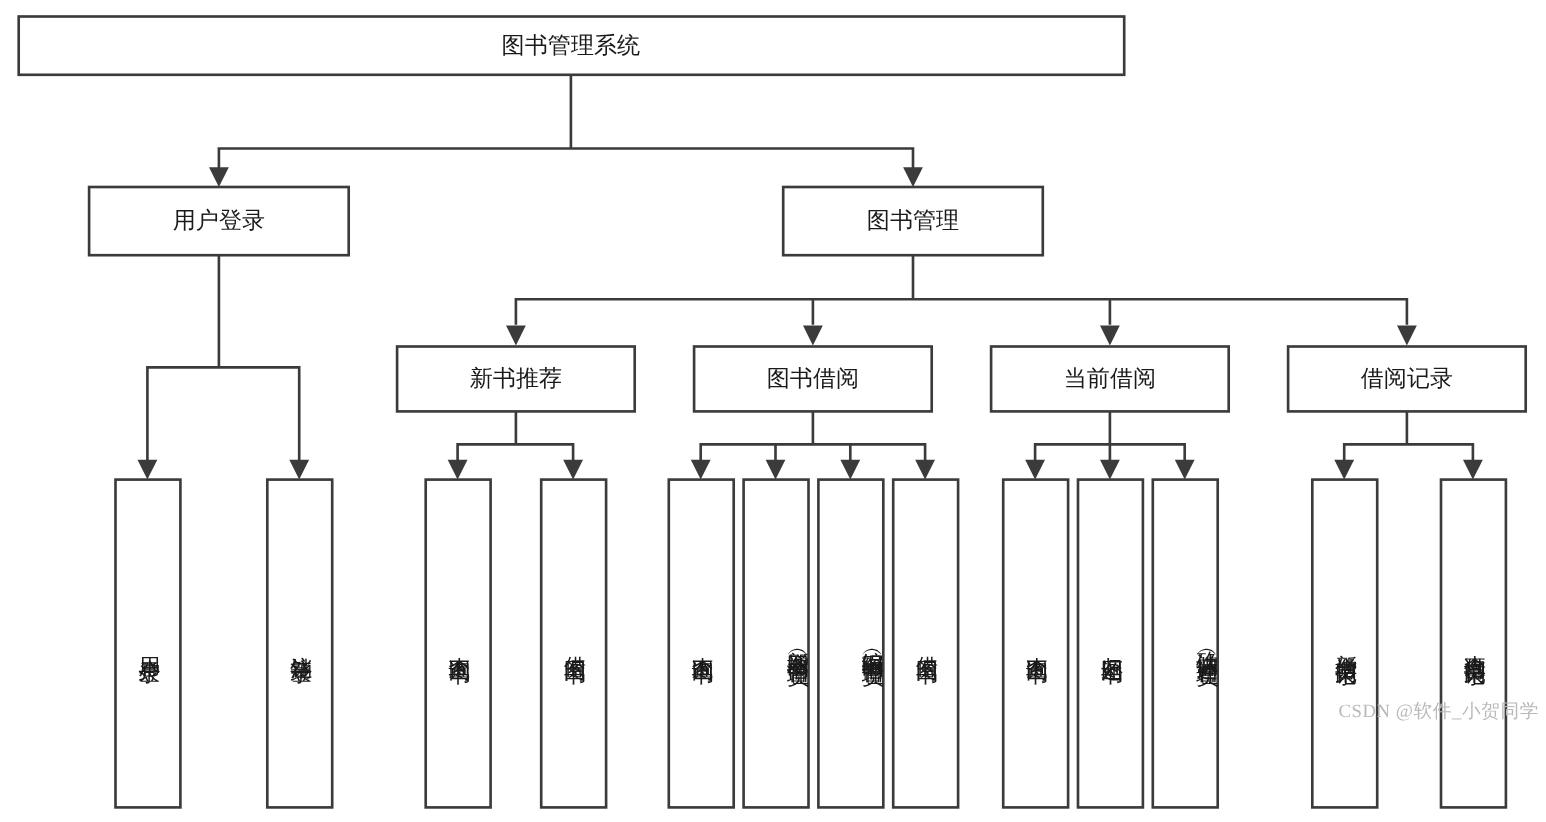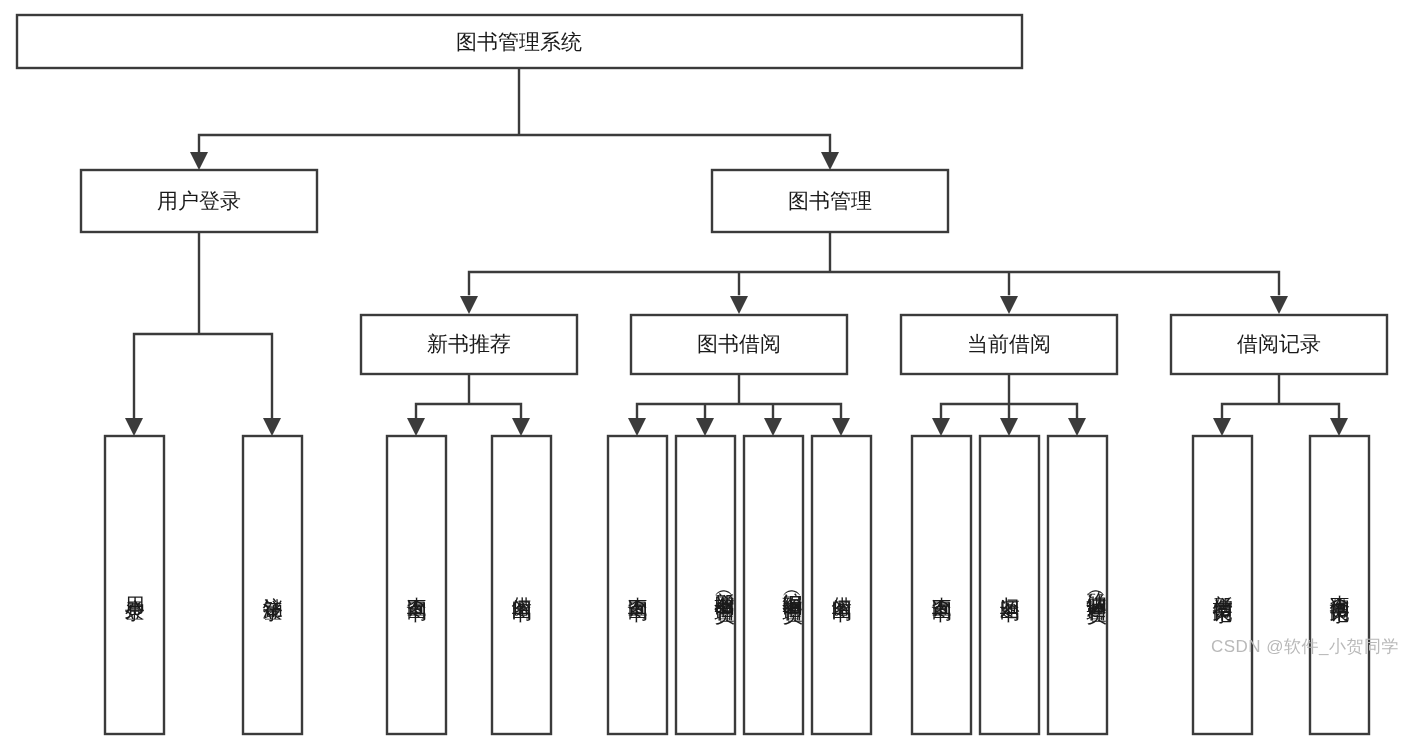--- a/index.html
+++ b/index.html
@@ -62,21 +62,21 @@
     line-height: 1.08;
     letter-spacing: 2px;
     color: #1a1a1a;
     white-space: nowrap;
     pointer-events: none;
   }
   .watermark {
     position: absolute;
     right: 6px;
     bottom: 5px;
-    font-family: Liberation Sans, sans-serif;
+    font-family: Liberation Serif, serif;
     font-size: 17px;
     color: #b9b9b9;
     letter-spacing: 0.5px;
     white-space: nowrap;
   }
 </style>
 </head>
 <body>
 
 <div id="diagram-root">

